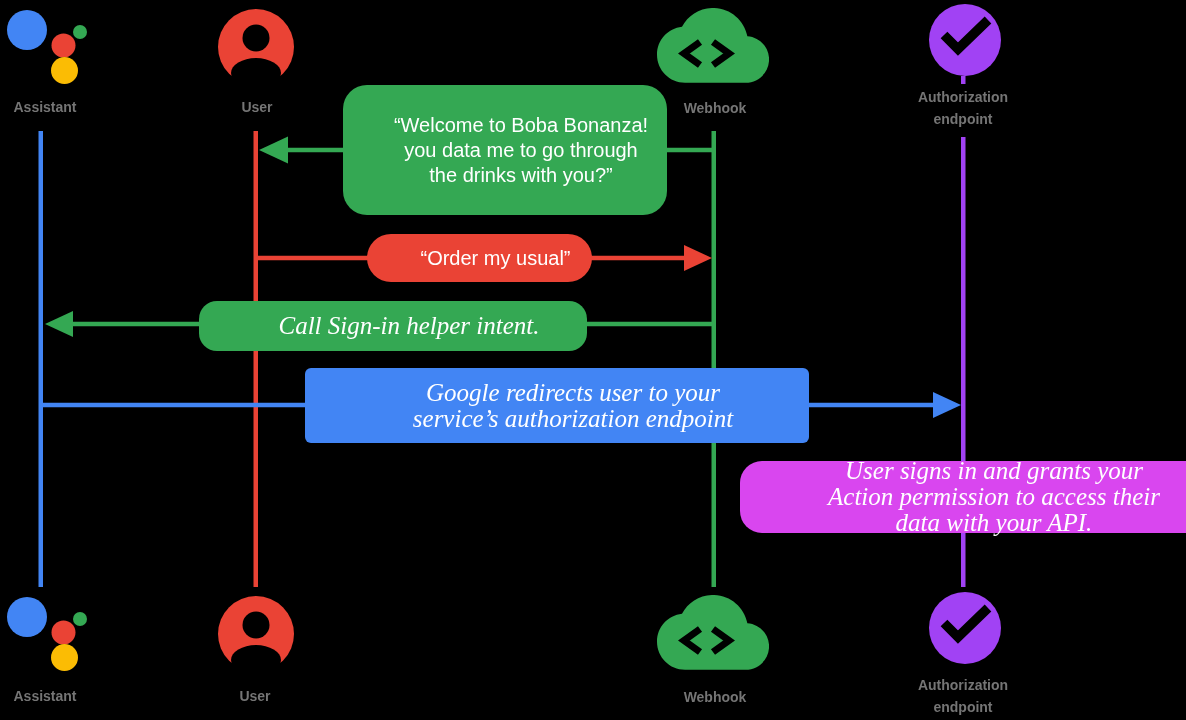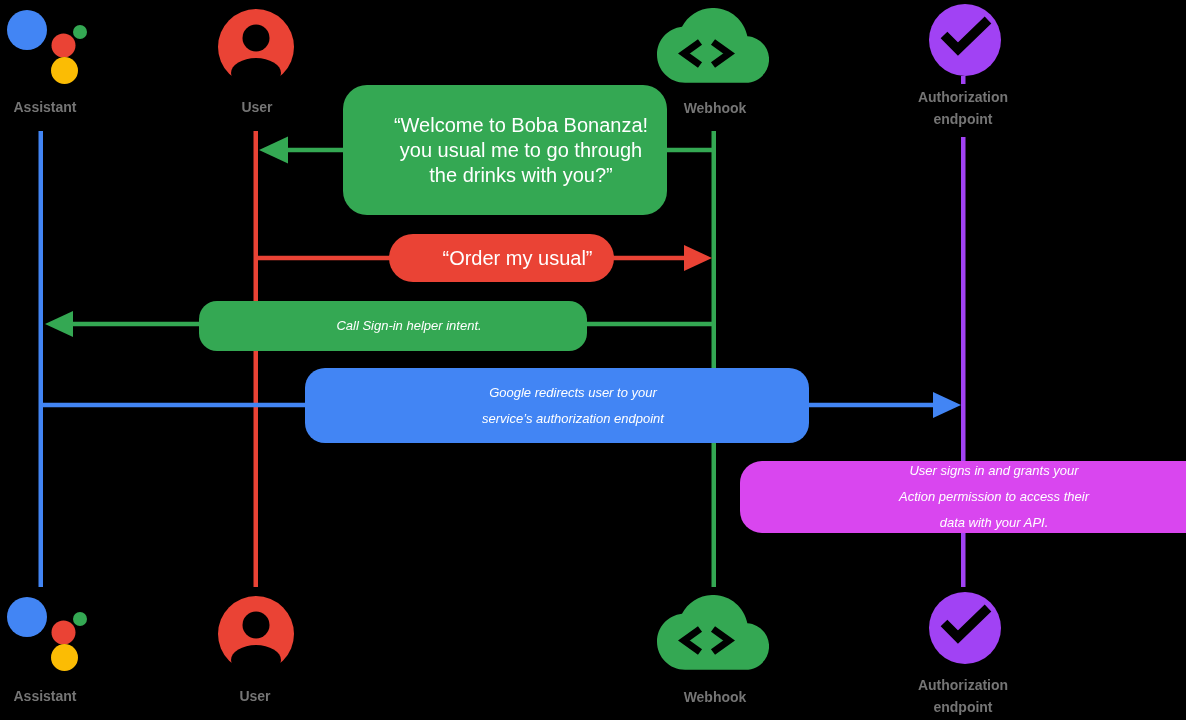--- a/index.html
+++ b/index.html
@@ -16,21 +16,21 @@
     line-height:22px; white-space:nowrap;
   }
   .bubble {
     position:absolute; z-index:3; color:#ffffff;
     display:flex; flex-direction:column; justify-content:center; align-items:center;
     text-align:center;
     padding-left:32px;
   }
   .bubble div { white-space:nowrap; }
   .bubble.sans { font-family:"Liberation Sans", sans-serif; font-size:20px; line-height:25px; }
-  .bubble.mono { font-family:Liberation Sans, sans-serif; font-style:italic; font-size:13px; line-height:26px; }
+  .bubble.mono { font-family:Liberation Serif, serif; font-style:italic; font-size:25px; line-height:26px; }
 </style>
 </head>
 <body>
 
 <div id="stage">
 
   <svg id="wires" width="1186" height="720">
 
     <rect x="38.5" y="131" width="4.5" height="456" fill="#4285f4"></rect>
     <rect x="253.5" y="131" width="4.5" height="456" fill="#ea4335"></rect>
@@ -118,33 +118,33 @@
   <div class="actor-label" style="left:45px; top:696px;">Assistant</div>
   <div class="actor-label" style="left:255px; top:696px;">User</div>
   <div class="actor-label" style="left:715px; top:697px;">Webhook</div>
   <div class="actor-label" style="left:963px; top:696px;">
     <div>Authorization</div>
     <div>endpoint</div>
   </div>
 
   <div class="bubble sans" style="left:343px; top:85px; width:292px; height:130px; border-radius:24px; background:#34a853;">
     <div>“Welcome to Boba Bonanza!</div>
-    <div>you usual me to go through</div>
+    <div>you data me to go through</div>
     <div>the drinks with you?”</div>
   </div>
 
-  <div class="bubble sans" style="left:389px; top:234px; width:193px; height:48px; border-radius:24px; background:#ea4335;">
+  <div class="bubble sans" style="left:367px; top:234px; width:193px; height:48px; border-radius:24px; background:#ea4335;">
     <div>“Order my usual”</div>
   </div>
 
   <div class="bubble mono" style="left:199px; top:301px; width:356px; height:50px; border-radius:18px; background:#34a853;">
     <div>Call Sign-in helper intent.</div>
   </div>
 
-  <div class="bubble mono" style="left:305px; top:368px; width:472px; height:75px; border-radius:20px; background:#4285f4;">
+  <div class="bubble mono" style="left:305px; top:368px; width:472px; height:75px; border-radius:6px; background:#4285f4;">
     <div>Google redirects user to your</div>
     <div>service’s authorization endpoint</div>
   </div>
 
   <div class="bubble mono" style="left:740px; top:461px; width:444px; height:72px; border-radius:22px; background:#d946ef;">
     <div>User signs in and grants your</div>
     <div>Action permission to access their</div>
     <div>data with your API.</div>
   </div>
 

